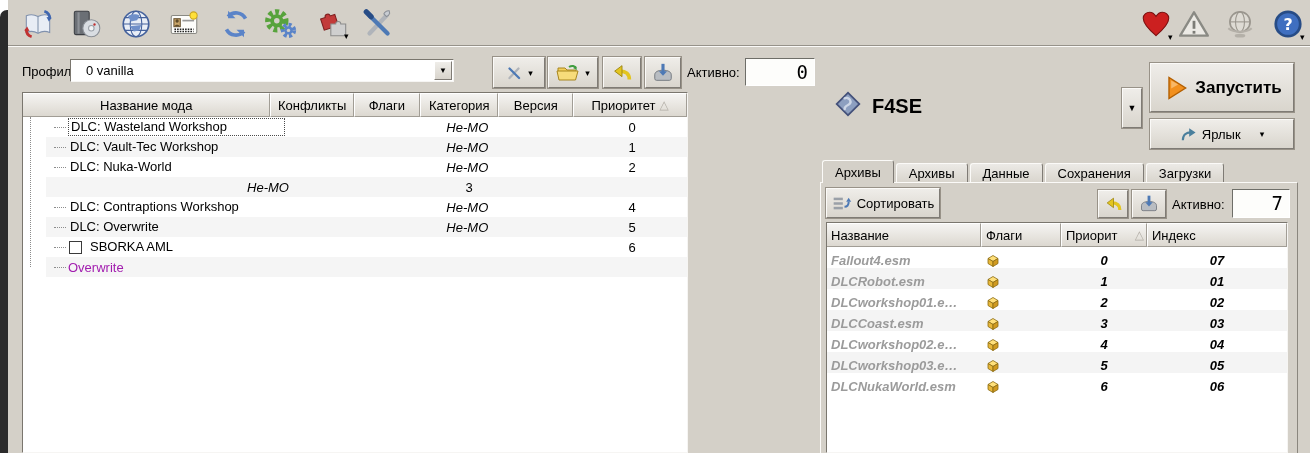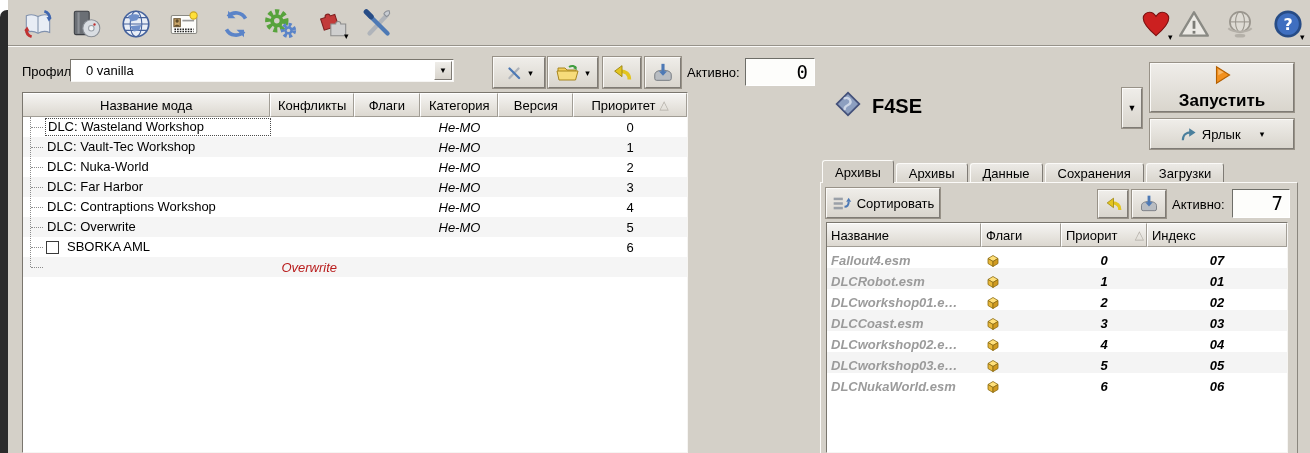--- a/index.html
+++ b/index.html
@@ -35,38 +35,38 @@
 
   
   .modlist { position:absolute; left:14px; top:92px; width:666px; height:361px; background:#fff;
              border:1px solid; border-color:#7a766e #f6f5f3 #f6f5f3 #7a766e; }
   .hdr { display:flex; height:24px; }
   .hcell { background:linear-gradient(180deg,#f5f4f2,#dcd8d0); border-right:1px solid #a19d95; border-bottom:1px solid #a19d95;
            border-top:1px solid #fff; border-left:1px solid #fff; display:flex; align-items:center; justify-content:center; gap:4px; }
   .hcell:first-child { border-left:none; }
   .sort-tri { color:#b3afa7; font-size:12px; line-height:12px; }
   .c1{width:292px}.c2{width:98px}.c3{width:78px}.c4{width:92px}.c5{width:88px}.c6{width:134px}
-  .rows { position:relative; }
+  .rows { position:relative;padding-left:23px; }
   .treeline { position:absolute; left:7px; top:0; width:1px; height:150px; border-left:1px dotted #8c8c8c; }
   .mrow { display:flex; height:20px; align-items:center; }
   .mrow.alt { background:#f5f5f5; }
   .namecell { width:292px; height:20px; display:flex; align-items:center; }
   .branch { width:22px; height:20px; position:relative; flex:none; }
   .branch::before { content:""; position:absolute; left:8px; top:10px; width:12px; border-top:1px dotted #8c8c8c; }
   .nametext { flex:1; height:18px; line-height:18px; padding-left:2px; white-space:nowrap; overflow:hidden; }
   .mrow.selected .nametext { border:1px dotted #4a4a4a; line-height:16px; }
   .ccell { text-align:center; }
   .cat { font-style:italic; }
   .checkbox { width:13px; height:13px; background:#fff; border:1px solid #3a3a3a; margin:0 6px 0 1px; flex:none; }
-  .overwrite { color:#b91c1c; font-style:italic; text-align:right; width:292px; }
+  .overwrite { color:#a21caf; text-align:left; width:292px; }
 
   
   .exec-label { position:absolute; left:864px; top:95px; font-weight:bold; font-size:20px; }
   .exec-arrow { position:absolute; left:1114px; top:88px; width:20px; height:40px; }
-  .run-btn { position:absolute; left:1142px; top:63px; width:144px; height:49px; font-weight:bold; font-size:17px;flex-direction:column; }
+  .run-btn { position:absolute; left:1142px; top:63px; width:144px; height:49px; font-weight:bold; font-size:17px; }
   .shortcut-btn { position:absolute; left:1142px; top:119px; width:144px; height:30px; }
 
   .tabs { position:absolute; left:814px; top:160px; height:23px; display:flex; align-items:flex-end; }
   .tab { height:20px; padding:0 12px; background:linear-gradient(180deg,#eceae6,#d8d4cc);
          border:1px solid; border-color:#fbfaf8 #7f7b75 #7f7b75 #fbfaf8; border-bottom:none;
          border-top-left-radius:3px; border-top-right-radius:3px; display:flex; align-items:center; margin-right:2px; }
   .tab.active { height:23px; background:#d4d0c8; position:relative; z-index:2; }
   .pane { position:absolute; left:812px; top:182px; width:478px; height:271px; background:#d4d0c8;
           border-top:1px solid #fbfaf8; border-right:1px solid #8a867e; border-left:1px solid #fbfaf8; }
 
@@ -284,24 +284,20 @@
               <span class="branch"></span>
               <span class="nametext">DLC: Nuka-World</span>
             </div>
           <div class="c2"></div>
             <div class="c3"></div>
           <div class="ccell cat c4">Не-МО</div>
           <div class="c5"></div>
             <div class="ccell c6">2</div>
         </div>
         <div class="mrow alt">
-          <div class="namecell">
-              <span class="branch"></span>
-              <span class="nametext">DLC: Far Harbor</span>
-            </div>
           <div class="c2"></div>
             <div class="c3"></div>
           <div class="ccell cat c4">Не-МО</div>
           <div class="c5"></div>
             <div class="ccell c6">3</div>
         </div>
         <div class="mrow">
           <div class="namecell">
               <span class="branch"></span>
               <span class="nametext">DLC: Contraptions Workshop</span>

